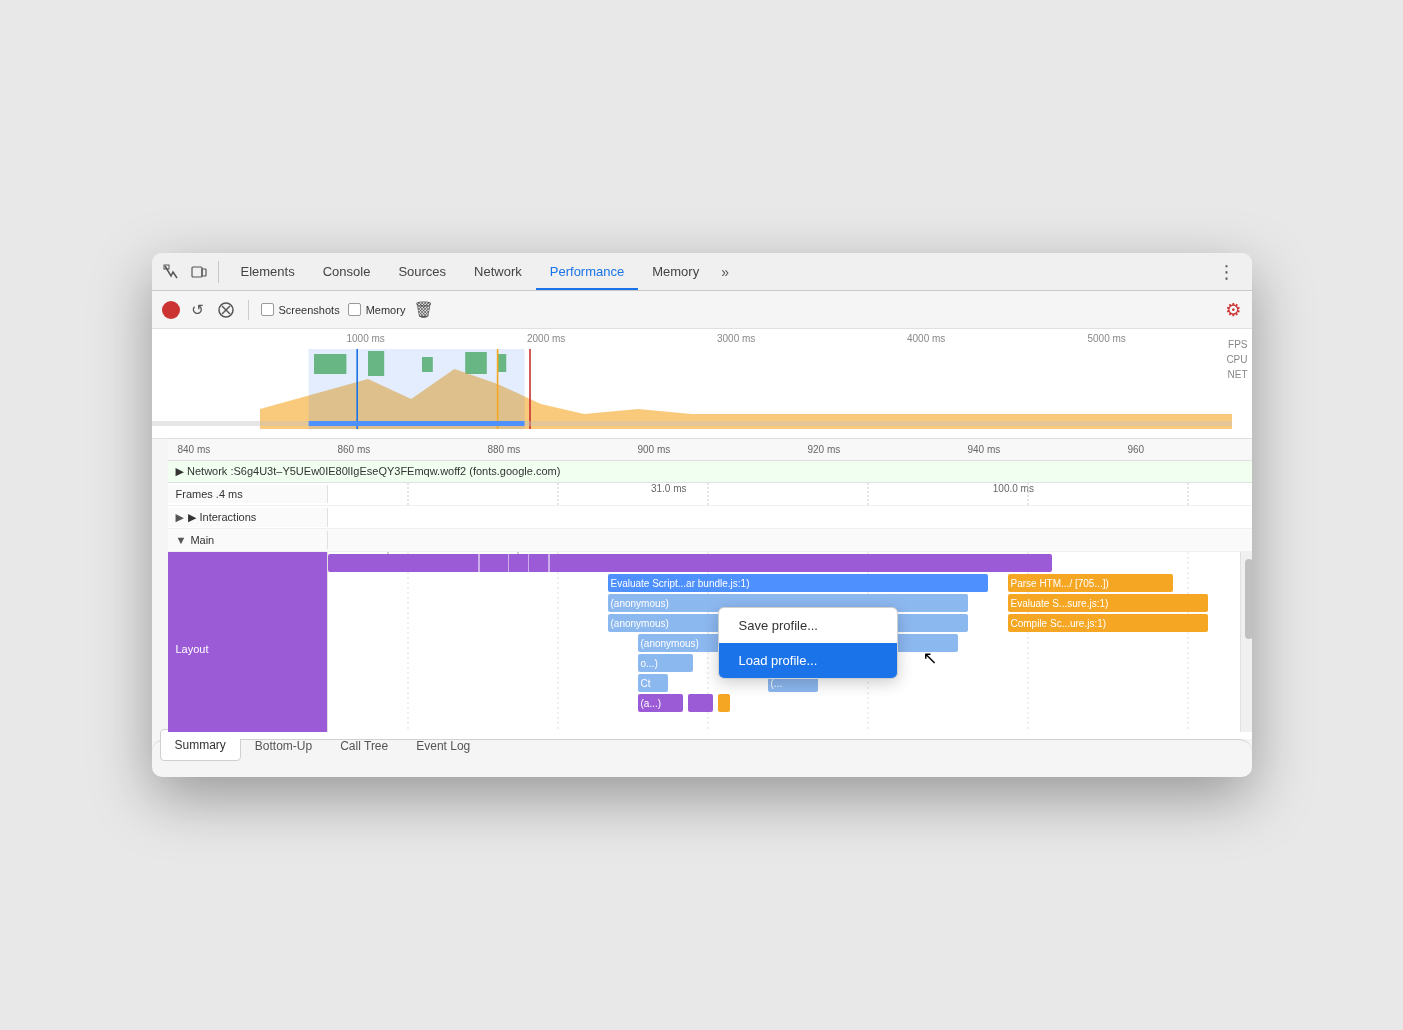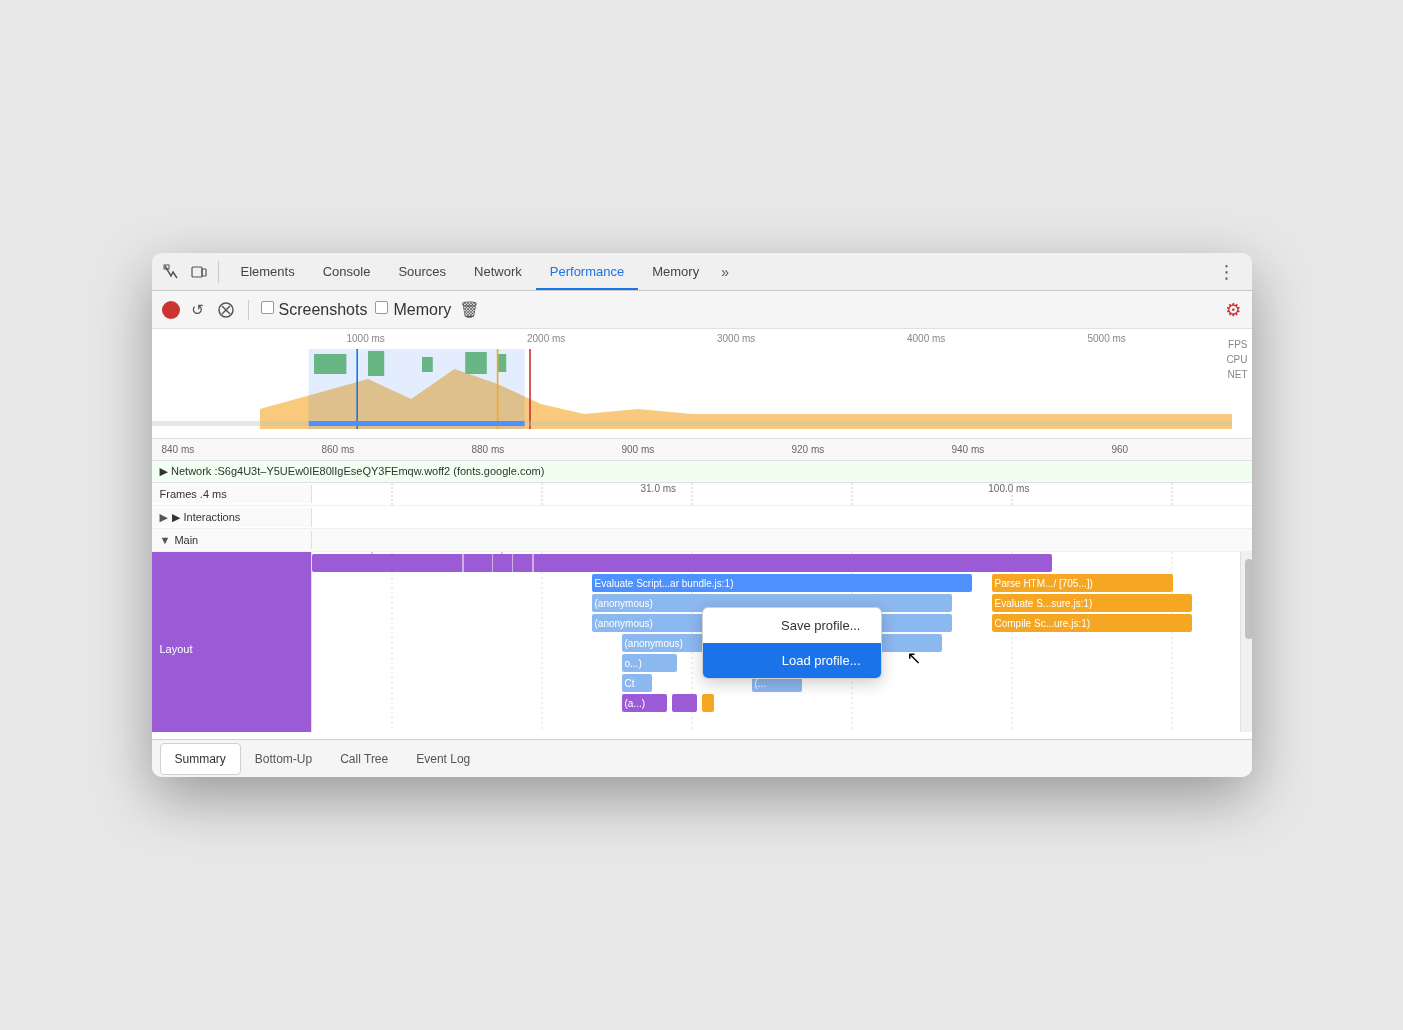--- a/index.html
+++ b/index.html
@@ -143,23 +143,23 @@
     }
     .toolbar-btn.record { background: #cc3333; }
     .toolbar-sep {
       width: 1px;
       height: 20px;
       background: #ccc;
       margin: 0 4px;
     }
     .checkbox-label {
       display: flex;
-      align-items: flex-start;
+      align-items: flex-end;
       gap: 5px;
-      font-size: 16px;
+      font-size: 11px;
       color: #333;
       cursor: pointer;
     }
     .checkbox-box {
       width: 13px;
       height: 13px;
       border: 1px solid #999;
       background: white;
       border-radius: 2px;
     }
@@ -266,23 +266,24 @@
       display: flex;
       align-items: center;
       padding-left: 8px;
     }
 
     
     .bottom-tabs {
       background: #f5f5f5;
       border-top: 1px solid #d0d0d0;
       display: flex;
-      align-items: center;
+      align-items: flex-end;
       padding: 16px 8px;
       height: 38px;
+      border-radius: 13px;
     }
     .bottom-tab {
       padding: 8px 14px;
       font-size: 12px;
       color: #555;
       cursor: pointer;
       border-radius: 4px;
     }
     .bottom-tab.active {
       background: white;
@@ -294,21 +295,20 @@
     
     .context-menu {
       position: absolute;
       background: white;
       border: 1px solid #d0d0d0;
       border-radius: 6px;
       box-shadow: 0 4px 16px rgba(0,0,0,0.2);
       z-index: 100;
       overflow: hidden;
       min-width: 180px;
-      text-align: right;
     }
     .context-menu-item {
       padding: 10px 20px;
       font-size: 13px;
       color: #333;
       cursor: pointer;
     }
     .context-menu-item.highlighted {
       background: #1a73e8;
       color: white;
@@ -345,20 +345,21 @@
       align-items: center;
       padding: 0 3px;
       overflow: hidden;
       white-space: nowrap;
       cursor: pointer;
     }
 
     .detail-scroll {
       position: relative;
       overflow: hidden;
+      margin-left: 16px;
     }
   </style>
 </head>
 <body>
 
 <div class="window">
 
 
   <div class="tab-bar">
     <div class="tab-bar-icons">
@@ -578,21 +579,21 @@
           <span>(...</span>
         </div>
 
         <div class="flame-block" style="left:310px;top:142px;width:45px;background:#9c5bd6;">
           <span>(a...)</span>
         </div>
 
         <div class="flame-block" style="left:360px;top:142px;width:25px;background:#9c5bd6;padding:0;"></div>
         <div class="flame-block" style="left:390px;top:142px;width:12px;background:#f5a623;padding:0;"></div>
 
-        <div class="flame-block" style="left:680px;top:22px;width:181px;background:#f5a623;">
+        <div class="flame-block" style="left:680px;top:22px;width:165px;background:#f5a623;">
           <span>Parse HTM.../ [705...])</span>
         </div>
 
         <div class="flame-block" style="left:680px;top:42px;width:200px;background:#f5a623;">
           <span>Evaluate S...sure.js:1)</span>
         </div>
 
         <div class="flame-block" style="left:680px;top:62px;width:200px;background:#f5a623;">
           <span>Compile Sc...ure.js:1)</span>
         </div>

